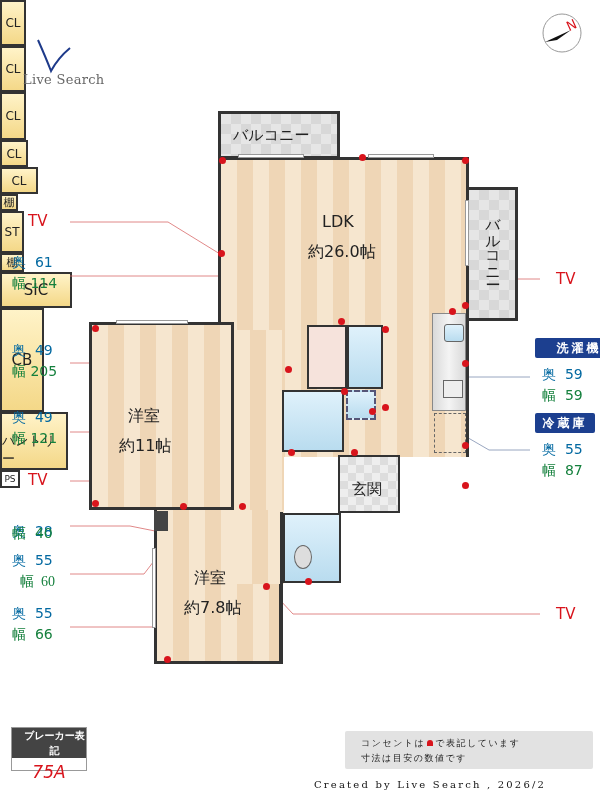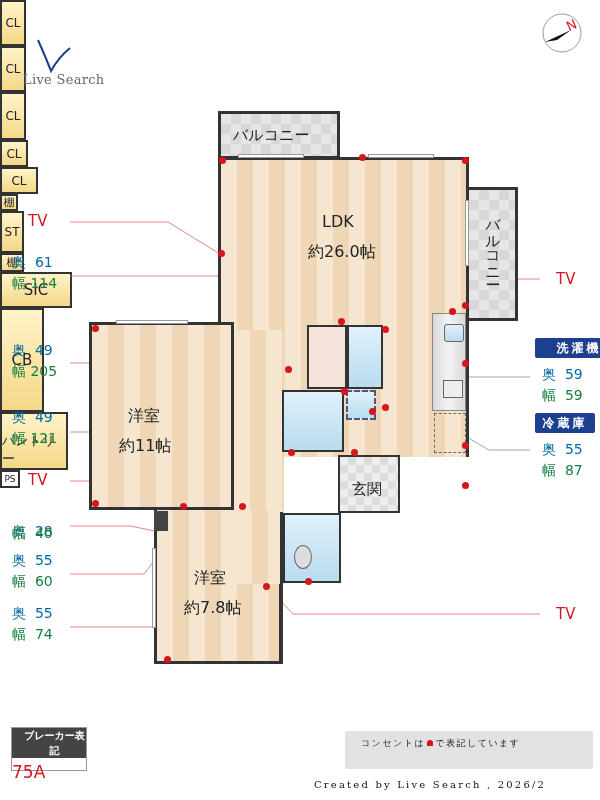--- a/index.html
+++ b/index.html
@@ -159,35 +159,36 @@
 <div class="lbl red" style="left:12px;top:254px;"><span>奥</span>&nbsp;&nbsp;<span>61</span></div>
 <div class="lbl blue" style="left:12px;top:275px;"><span>幅</span> <span>114</span></div>
 <div class="lbl red" style="left:12px;top:342px;"><span>奥</span>&nbsp;&nbsp;<span>49</span></div>
 <div class="lbl blue" style="left:12px;top:363px;"><span>幅</span> <span>205</span></div>
 <div class="lbl red" style="left:12px;top:409px;"><span>奥</span>&nbsp;&nbsp;<span>49</span></div>
 <div class="lbl blue" style="left:12px;top:430px;"><span>幅</span> <span>121</span></div>
 <div class="lbl tv" style="left:28px;top:471px;">TV</div>
 <div class="lbl red" style="left:12px;top:523px;"><span>奥</span>&nbsp;&nbsp;<span>28</span></div>
 <div class="lbl blue" style="left:12px;top:525px;"><span>幅</span>&nbsp;&nbsp;<span>40</span></div>
 <div class="lbl red" style="left:12px;top:552px;"><span>奥</span>&nbsp;&nbsp;<span>55</span></div>
-<div class="lbl blue" style="left:12px;top:573px;"><span>幅</span>&nbsp;&nbsp;<span>60</span></div>
+<div class="lbl blue" style="left:20px;top:573px;font-family:Liberation Serif, serif;"><span>幅</span>&nbsp;&nbsp;<span>60</span></div>
 <div class="lbl red" style="left:12px;top:605px;"><span>奥</span>&nbsp;&nbsp;<span>55</span></div>
-<div class="lbl blue" style="left:12px;top:626px;"><span>幅</span>&nbsp;&nbsp;<span>74</span></div>
+<div class="lbl blue" style="left:12px;top:626px;"><span>幅</span>&nbsp;&nbsp;<span>66</span></div>
 
 <div class="lbl tv" style="left:556px;top:270px;">TV</div>
 <div class="badge-blue" style="left:535px;top:338px;width:72px;padding-left:16px;">洗濯機</div>
 <div class="lbl red" style="left:542px;top:366px;"><span>奥</span>&nbsp;&nbsp;<span>59</span></div>
 <div class="lbl blue" style="left:542px;top:387px;"><span>幅</span>&nbsp;&nbsp;<span>59</span></div>
 <div class="badge-blue" style="left:535px;top:413px;width:60px;">冷蔵庫</div>
 <div class="lbl red" style="left:542px;top:441px;"><span>奥</span>&nbsp;&nbsp;<span>55</span></div>
 <div class="lbl blue" style="left:542px;top:462px;"><span>幅</span>&nbsp;&nbsp;<span>87</span></div>
 <div class="lbl tv" style="left:556px;top:605px;">TV</div>
 
 <div class="legend-box" style="left:11px;top:727px;width:76px;height:44px;">
   <div style="background:#444;color:#fff;font-size:10px;font-weight:bold;text-align:center;line-height:15px;padding-left:11px;">ブレーカー表記</div>
-  <div style="color:#d8141c;font-size:17px;line-height:28px;">75A</div>
+  <div style="color:#d8141c;font-size:17px;text-align:center;line-height:28px;font-style:italic;">75A</div>
 </div>
 
 <div style="position:absolute;left:345px;top:731px;width:248px;height:38px;background:#e2e2e2;border-radius:2px;padding:5px 0 12px 16px;font-size:9px;color:#222;letter-spacing:1.5px;line-height:15px;">
   <div><span>コンセントは</span><span style="display:inline-block;width:6px;height:6px;background:#d8141c;border-radius:3px 3px 0 0;margin:0 2px;"></span><span>で表記しています</span></div>
+  <div>寸法は目安の数値です</div>
 </div>
 
 <div style="position:absolute;left:314px;top:779px;font-family:'DejaVu Serif',serif;font-size:10px;letter-spacing:2.2px;color:#111;">Created by Live Search , 2026/2</div>
 
 </body></html>

